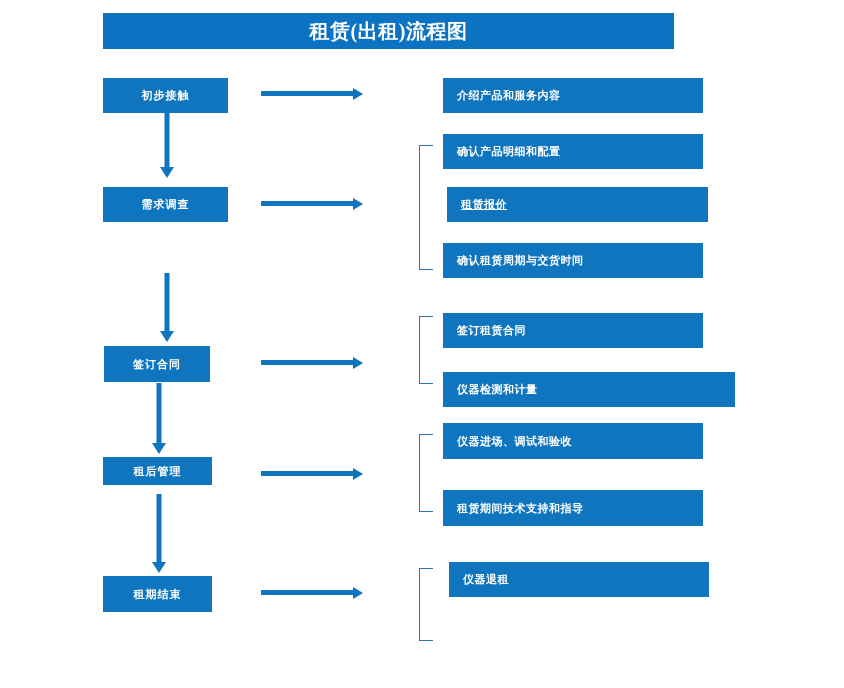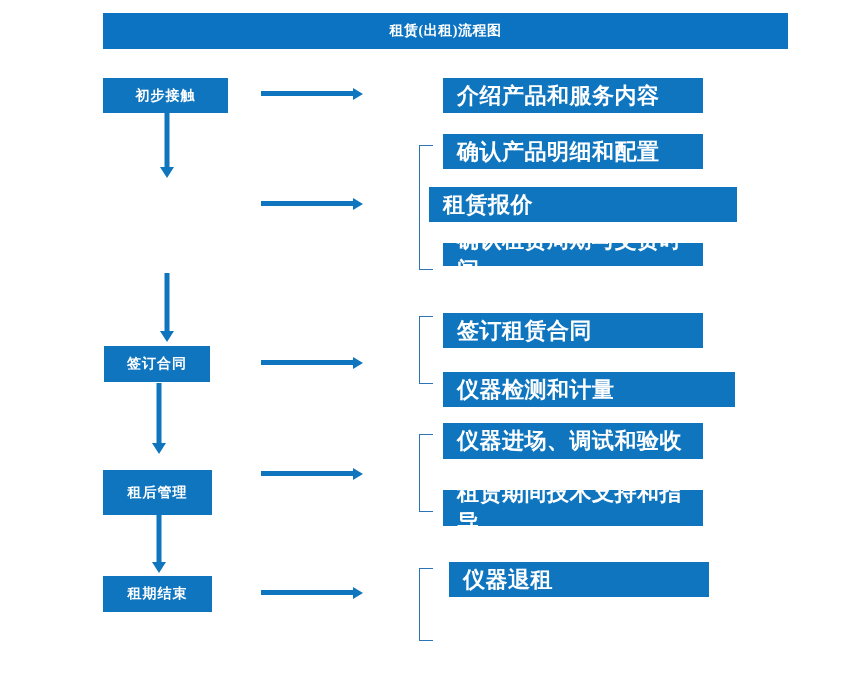--- a/index.html
+++ b/index.html
@@ -16,51 +16,51 @@
     width: 844px;
     height: 688px;
     background: #ffffff;
     overflow: hidden;
   }
   
   .title-bar {
     position: absolute;
     left: 103px;
     top: 13px;
-    width: 685px;
+    width: 571px;
     height: 36px;
     background: #0B73C1;
     color: #ffffff;
-    font-size: 14px;
+    font-size: 20px;
     font-weight: bold;
     letter-spacing: 0.5px;
     display: flex;
     align-items: center;
     justify-content: center;
     box-sizing: border-box;
   }
   
   .stage-box {
     position: absolute;
     background: #0F75BE;
     color: #ffffff;
-    font-size: 14px;
+    font-size: 11px;
     font-weight: bold;
     letter-spacing: 1px;
     display: flex;
     align-items: center;
     justify-content: center;
     box-sizing: border-box;
   }
   
   .detail-box {
     position: absolute;
     background: #0F75BE;
     color: #ffffff;
-    font-size: 22px;
+    font-size: 11px;
     font-weight: bold;
     letter-spacing: 0.5px;
     display: flex;
     align-items: center;
     box-sizing: border-box;
     padding-left: 14px;
   }
   
   .arrow-right, .arrow-down {
     position: absolute;
@@ -79,24 +79,25 @@
 </style>
 </head>
 <body>
 
 <div id="flowchart-canvas">
 
   <div class="title-bar">租赁(出租)流程图</div>
 
   <div class="stage-box" style="left:103px; top:78px; width:125px; height:35px;">初步接触</div>
 
+  <div class="stage-box" style="left:103px; top:187px; width:125px; height:35px;">需求调查</div>
 
   <div class="stage-box" style="left:104px; top:346px; width:106px; height:36px;">签订合同</div>
 
-  <div class="stage-box" style="left:103px; top:470px; width:109px; height:45px;">租后管理</div>
+  <div class="stage-box" style="left:103px; top:457px; width:109px; height:28px;">租后管理</div>
 
   <div class="stage-box" style="left:103px; top:576px; width:109px; height:36px;">租期结束</div>
 
   <div class="arrow-down" style="left:155px; top:113px;">
     <svg width="24" height="66" viewBox="0 0 24 66">
       <rect x="9.5" y="0" width="5" height="54" fill="#0F75BE"></rect>
       <polygon points="5,54 19,54 12,65" fill="#0F75BE"></polygon>
     </svg>
   </div>
 
@@ -161,23 +162,23 @@
   <div class="bracket" style="left:419px; top:316px; width:14px; height:68px;"></div>
 
   <div class="bracket" style="left:419px; top:434px; width:14px; height:78px;"></div>
 
   <div class="bracket" style="left:419px; top:568px; width:14px; height:73px;"></div>
 
   <div class="detail-box" style="left:443px; top:78px; width:260px; height:35px;">介绍产品和服务内容</div>
 
   <div class="detail-box" style="left:443px; top:134px; width:260px; height:35px;">确认产品明细和配置</div>
 
-  <div class="detail-box" style="left:429px; top:187px; width:308px; height:35px;">租赁报价</div>
+  <div class="detail-box" style="left:447px; top:187px; width:261px; height:35px;text-decoration:underline;">租赁报价</div>
 
-  <div class="detail-box" style="left:443px; top:243px; width:260px; height:23px;">确认租赁周期与交货时间</div>
+  <div class="detail-box" style="left:443px; top:243px; width:260px; height:35px;">确认租赁周期与交货时间</div>
 
   <div class="detail-box" style="left:443px; top:313px; width:260px; height:35px;">签订租赁合同</div>
 
   <div class="detail-box" style="left:443px; top:372px; width:292px; height:35px;">仪器检测和计量</div>
 
   <div class="detail-box" style="left:443px; top:423px; width:260px; height:36px;">仪器进场、调试和验收</div>
 
   <div class="detail-box" style="left:443px; top:490px; width:260px; height:36px;">租赁期间技术支持和指导</div>
 
   <div class="detail-box" style="left:449px; top:562px; width:260px; height:35px;">仪器退租</div>

